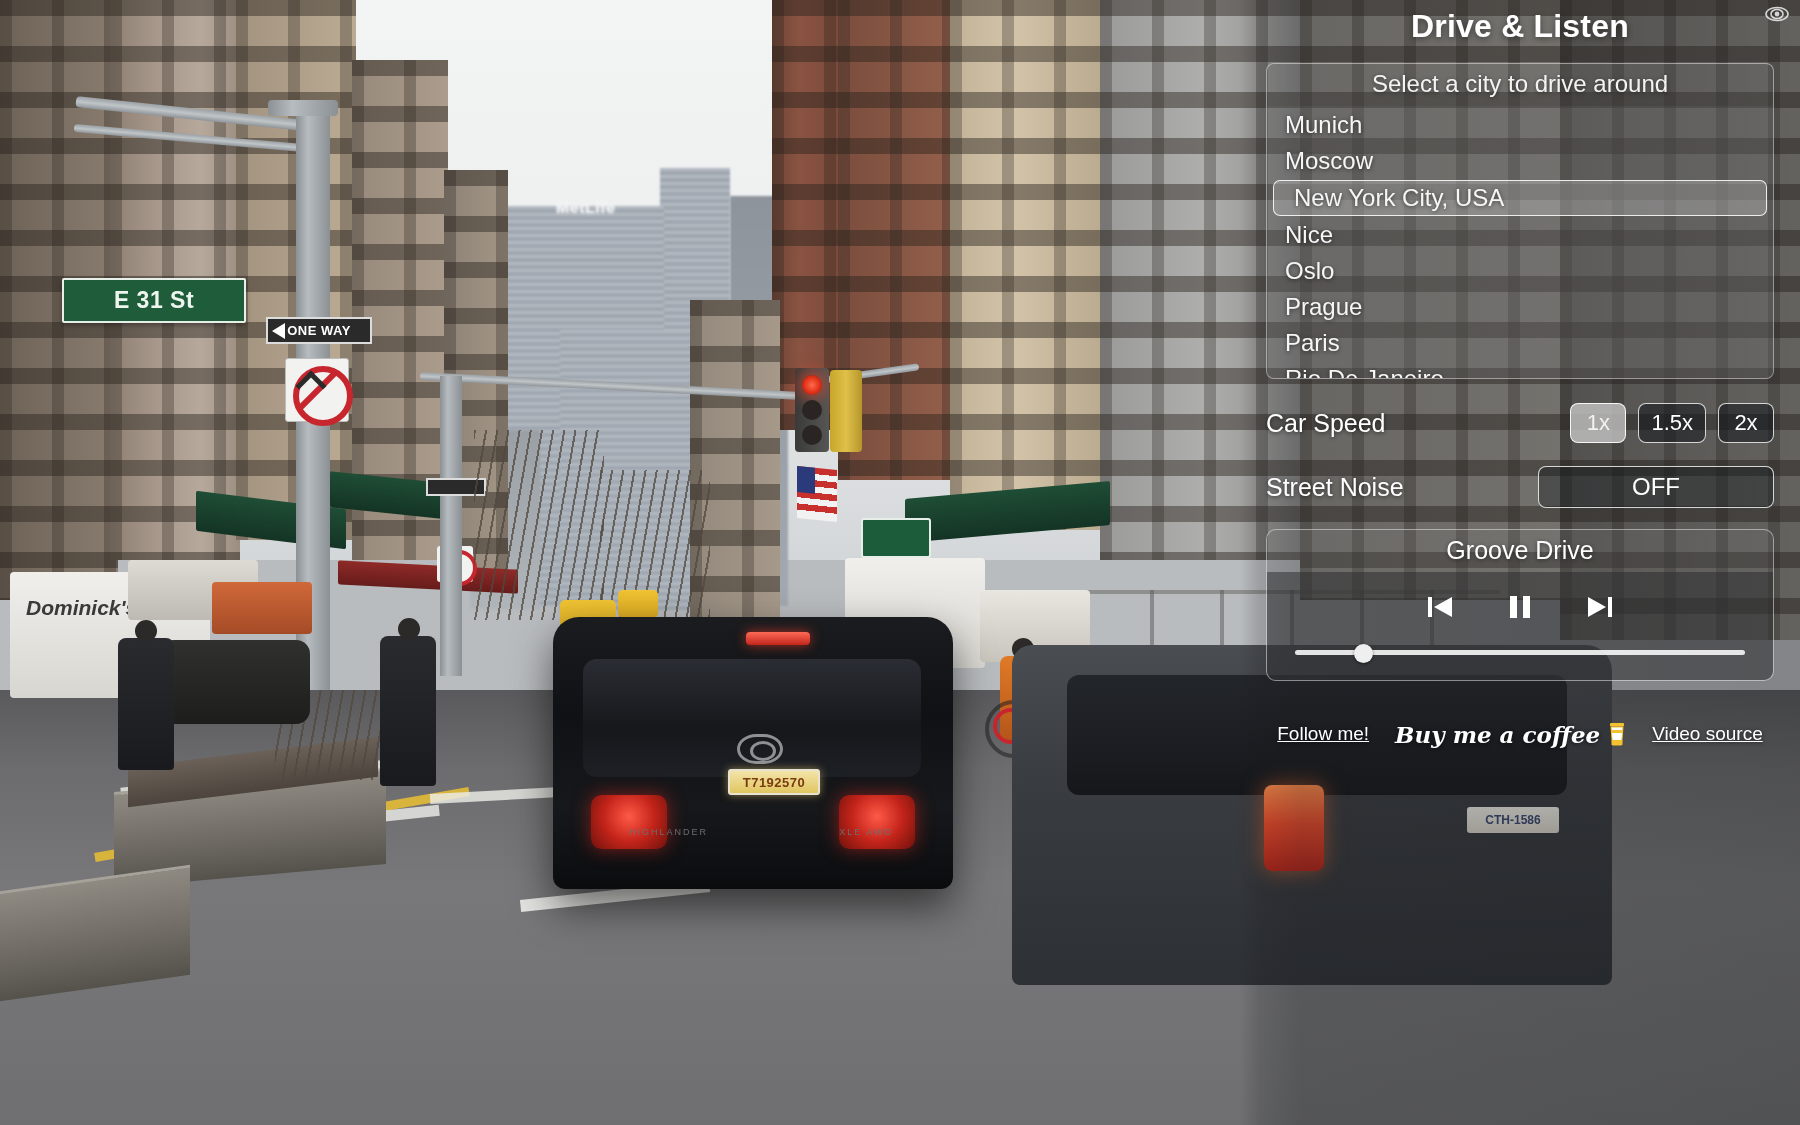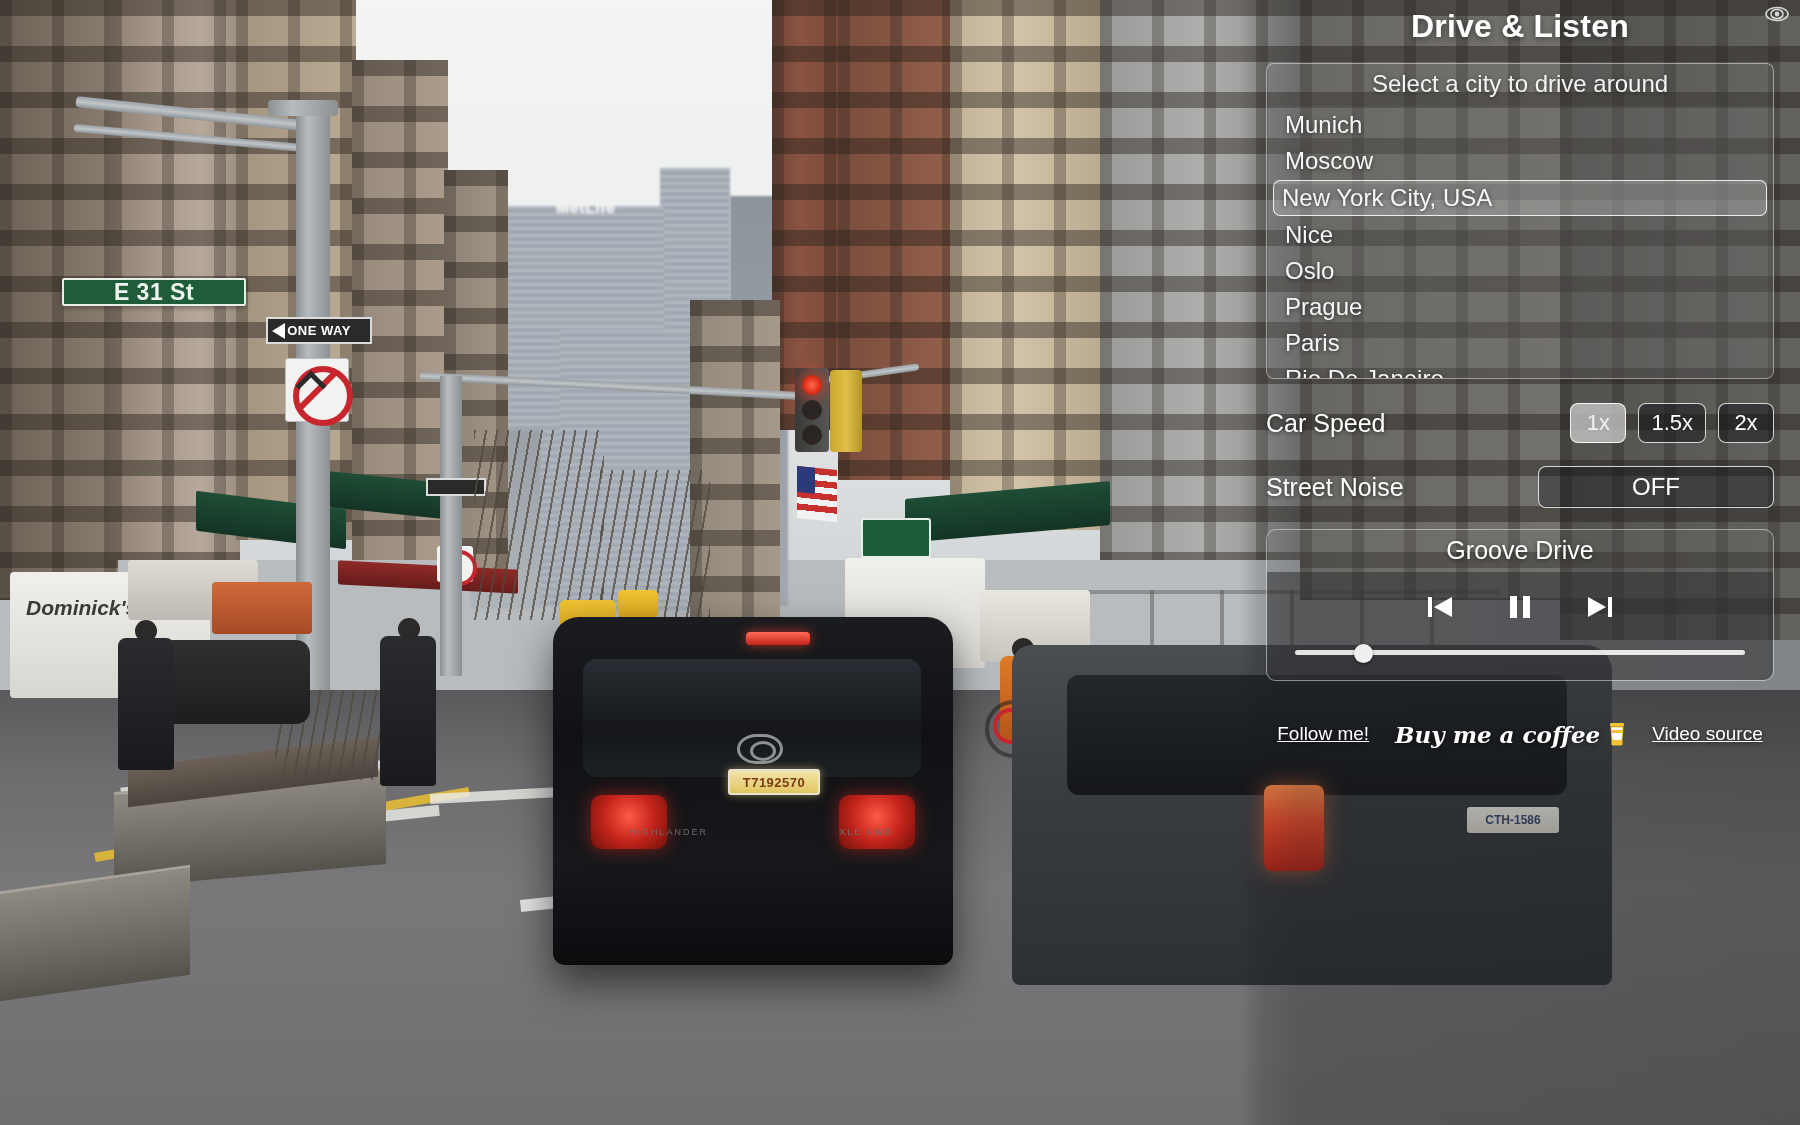--- a/index.html
+++ b/index.html
@@ -91,21 +91,21 @@
     border-top: 3px solid #a7a299;
   }
   .planter-soil {
     position: absolute;
     background: linear-gradient(180deg,#6b6158 0%,#4c443d 100%);
   }
 
   
   .street-sign {
     position: absolute; left: 62px; top: 278px;
-    width: 184px; height: 28px;
+    width: 184px; height: 45px;
     background: #1f5d3a;
     border: 2px solid #e8efe9;
     border-radius: 2px;
     color: #eef5ef;
     font-size: 23px; font-weight: bold;
     display: flex; align-items: center; justify-content: center;
     letter-spacing: .5px;
     box-shadow: 0 2px 5px rgba(0,0,0,.35);
   }
   .oneway-sign {
@@ -193,21 +193,21 @@
 
   
   .scaffold {
     position: absolute; left: 1080px; top: 590px; width: 420px; height: 340px;
     background: repeating-linear-gradient(90deg, rgba(90,88,84,.5) 0px, rgba(90,88,84,.5) 4px, transparent 4px, transparent 70px),
                 repeating-linear-gradient(180deg, rgba(90,88,84,.45) 0px, rgba(90,88,84,.45) 4px, transparent 4px, transparent 110px);
   }
 
   
   .suv {
-    position: absolute; left: 553px; top: 617px; width: 400px; height: 348px;
+    position: absolute; left: 553px; top: 617px; width: 400px; height: 272px;
     background: linear-gradient(180deg,#1b1c1f 0%, #101114 35%, #17181b 70%, #0b0c0e 100%);
     border-radius: 26px 26px 12px 12px;
     box-shadow: 0 18px 40px rgba(0,0,0,.55);
   }
   .suv-glass {
     position: absolute; left: 30px; top: 42px; width: 338px; height: 118px;
     background: linear-gradient(180deg,#2a2d33 0%, #15171b 60%, #1d2025 100%);
     border-radius: 14px;
   }
   .suv-brake {
@@ -365,21 +365,21 @@
     margin: 2px 0;
     color: #f6f6f6;
     border-radius: 7px;
     cursor: pointer;
     text-shadow: 0 1px 4px rgba(0,0,0,.55);
     white-space: nowrap;
   }
   .city-item.selected {
     background: rgba(200,200,200,.33);
     border: 1px solid rgba(255,255,255,.85);
-    padding: 0 8px;
+    padding: 0 20px;
   }
 
   .ctrl-row {
     display: flex; align-items: center;
     margin-top: 24px;
     height: 40px;
   }
   .ctrl-label {
     font-size: 25px;
     color: #fff;

